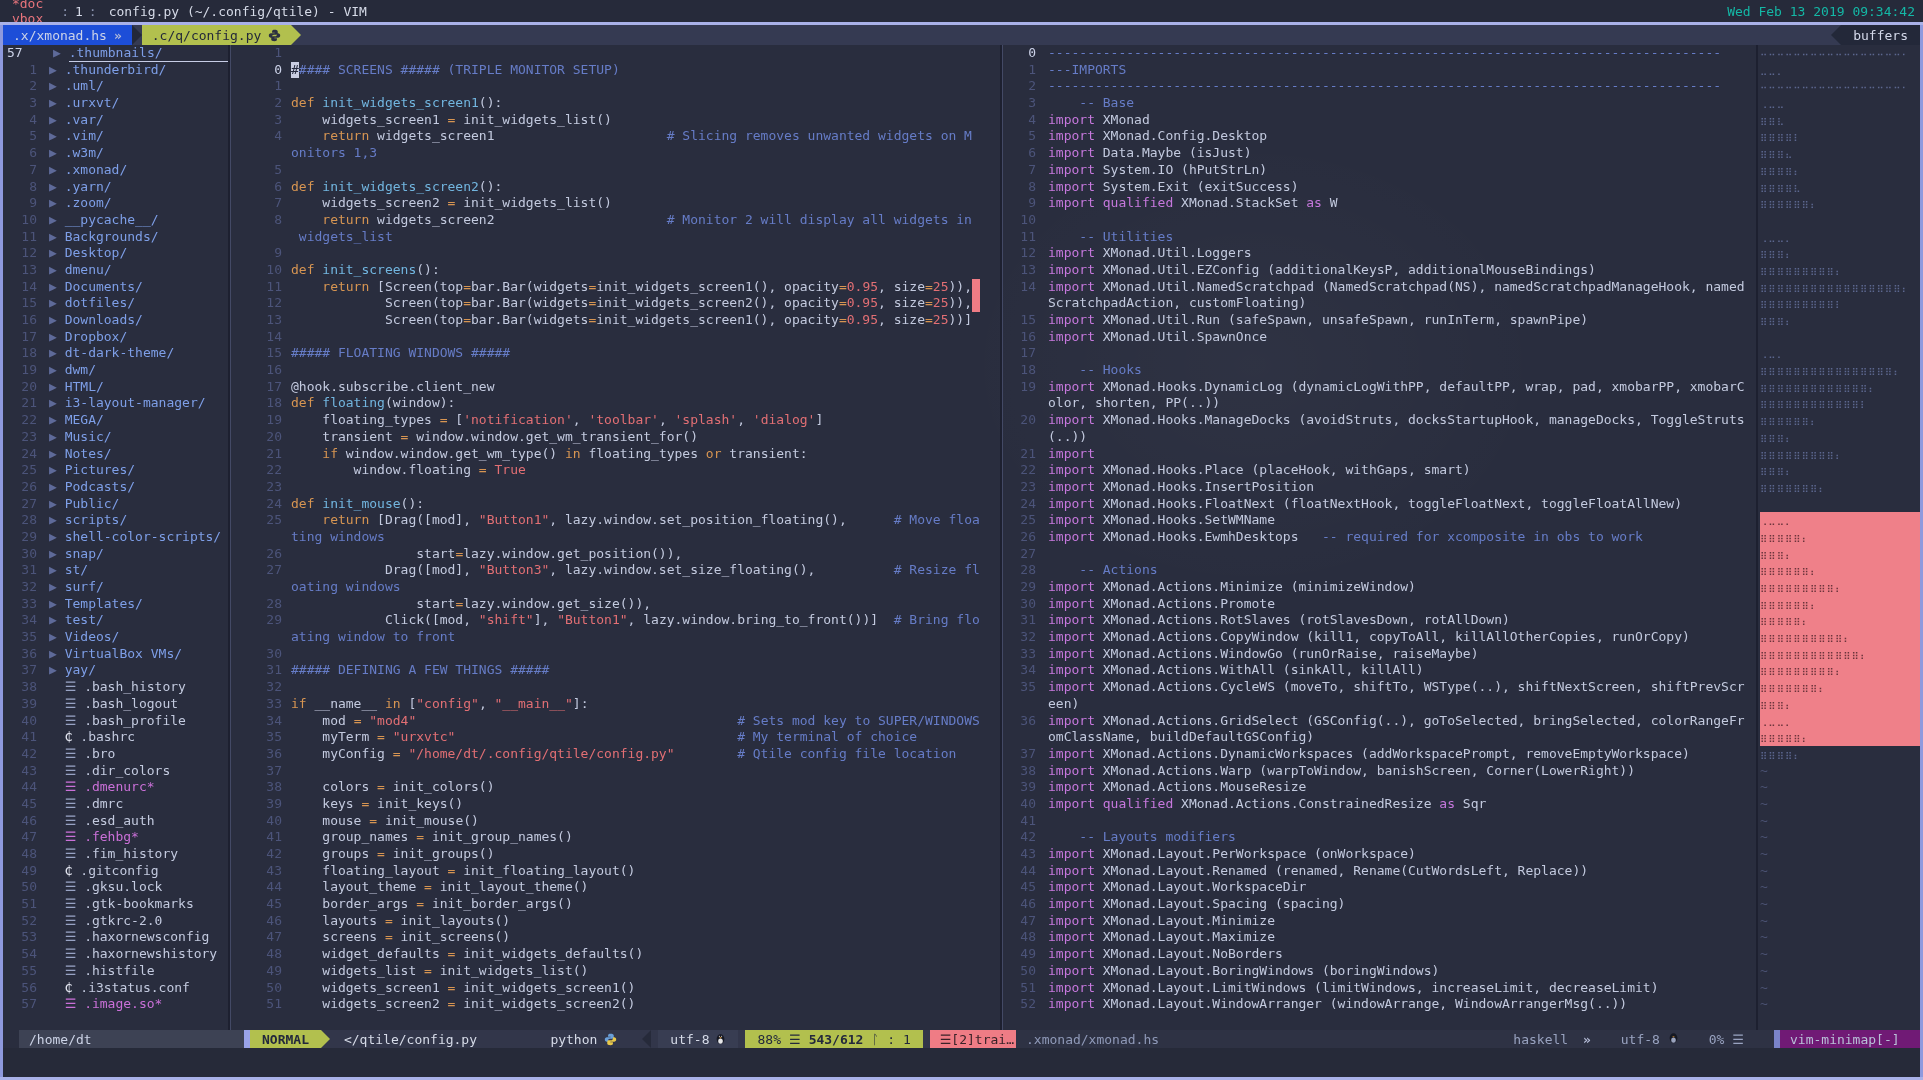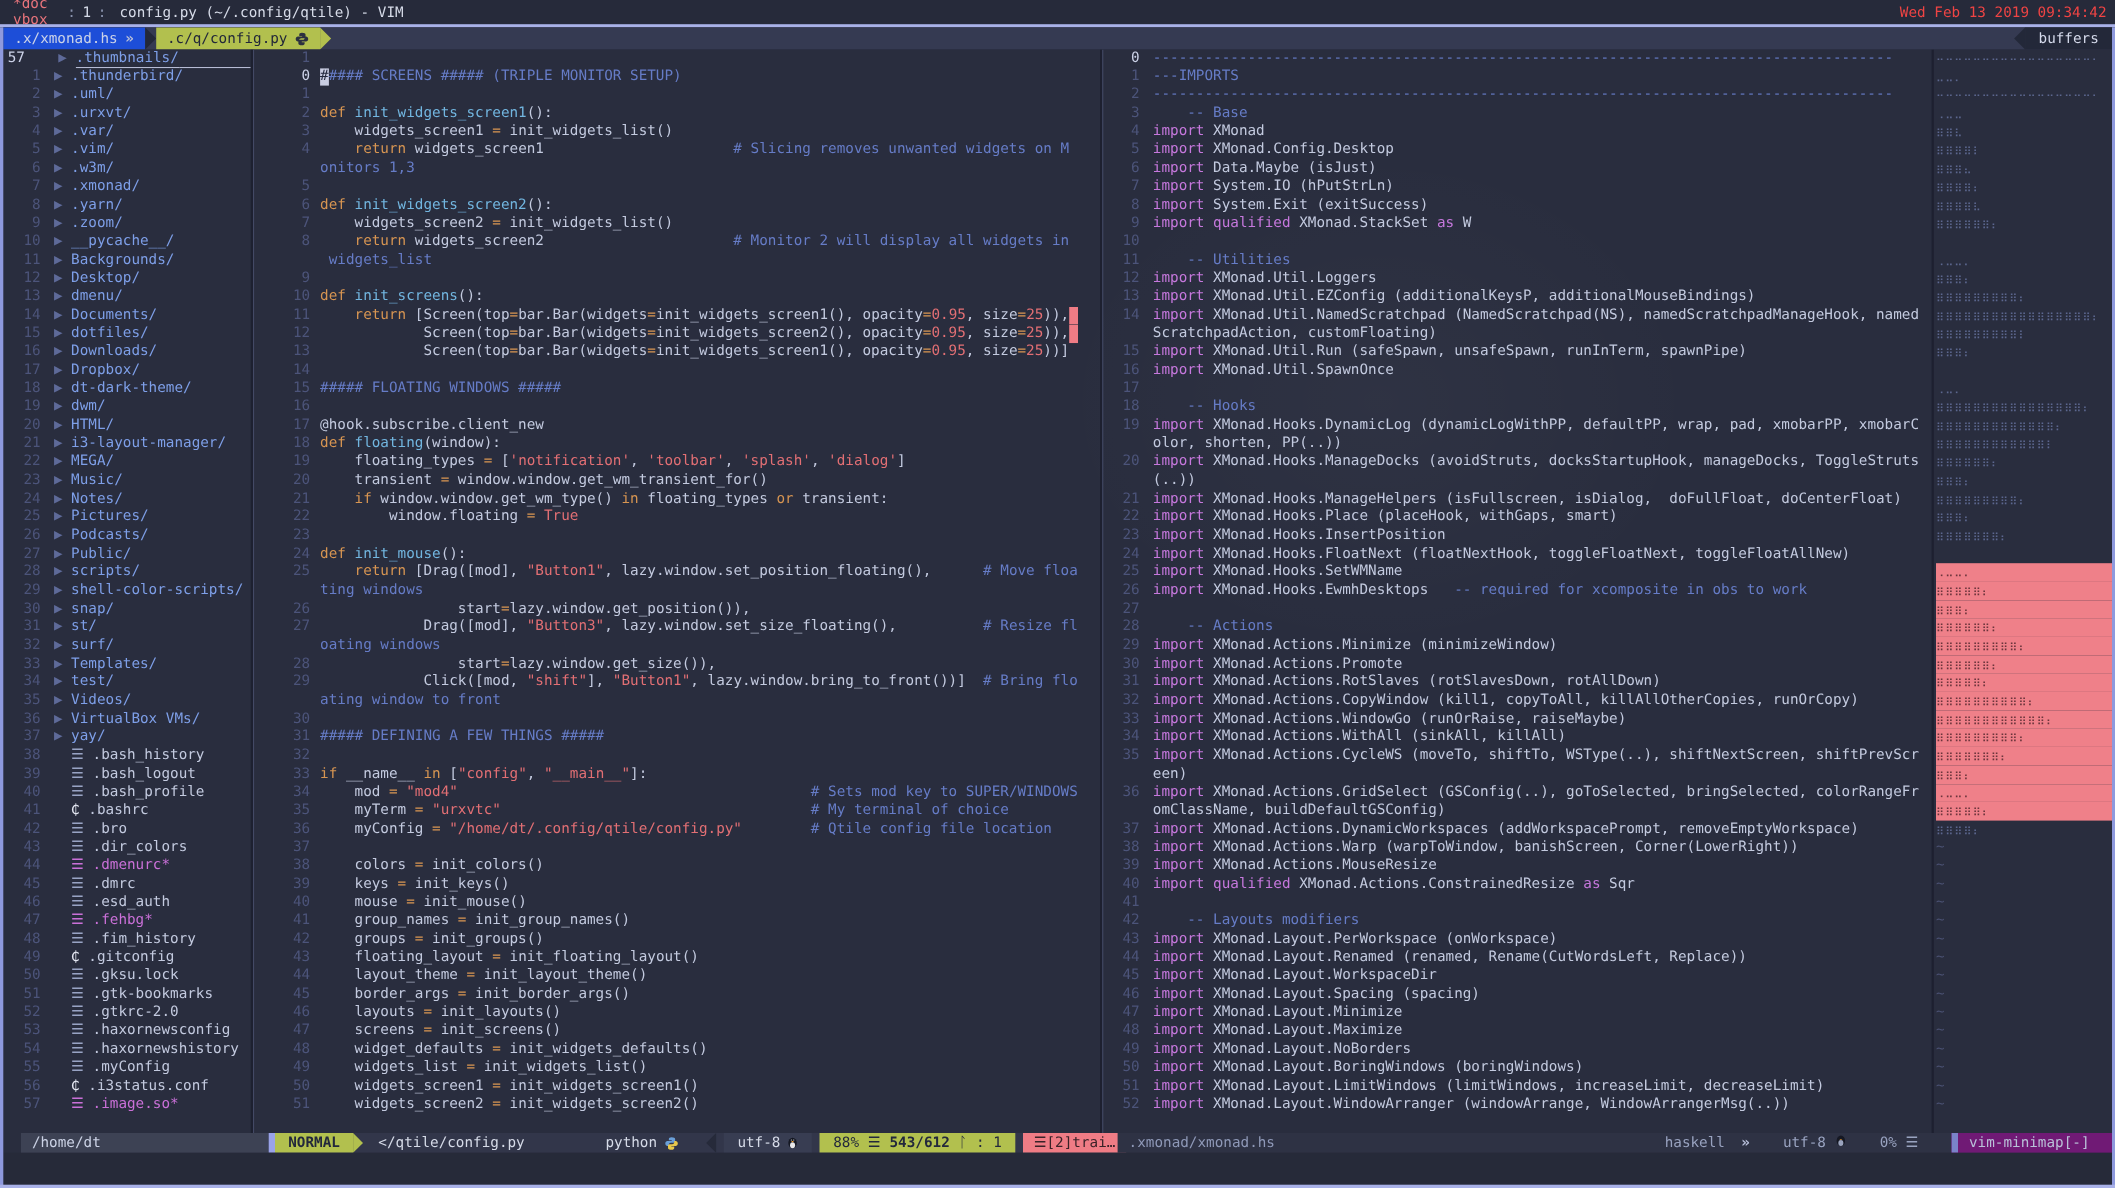--- a/index.html
+++ b/index.html
@@ -5,21 +5,21 @@
   html,body{margin:0;padding:0;background:#10121c;}
   .screen{position:relative;width:1923px;height:1080px;background:#292d3e;overflow:hidden;
           font-family:"DejaVu Sans Mono","Liberation Mono",monospace;font-size:13px;color:#c3cadf;}
   
   .titlebar{position:absolute;left:0;top:0;width:100%;height:22px;background:#262a3a;
             display:flex;align-items:center;padding:0 8px;box-sizing:border-box;}
   .tag{color:#e8747c;margin-right:8px;}
   .tsep{color:#8a93ae;margin:0 6px;}
   .tnum{color:#d6dbe8;}
   .ttitle{color:#d6dbe8;margin-left:6px;}
-  .clock{margin-left:auto;color:#ef4444;}
+  .clock{margin-left:auto;color:#14b8a6;}
   
   .b-top{position:absolute;left:0;top:22px;width:100%;height:3px;background:#a9b1e8;}
   .b-left{position:absolute;left:0;top:25px;width:3px;height:1055px;background:#8e99dd;}
   .b-right{position:absolute;right:0;top:25px;width:3px;height:1055px;background:#8e99dd;}
   .b-bot{position:absolute;left:0;top:1077px;width:100%;height:3px;background:#a9b1e8;}
   
   .term{position:absolute;left:3px;top:25px;width:1917px;height:1052px;background:#292d3e;}
   
   .tabline{position:absolute;left:0;top:0;width:100%;height:20px;background:#353a52;display:flex;align-items:stretch;}
   .tab{display:flex;align-items:center;padding:0 10px;white-space:pre;}
@@ -193,21 +193,21 @@
           <div class="row"><span class="num">45</span><span class="d">  </span><span class="ficon">☰ </span><span class="file">.dmrc</span></div>
           <div class="row"><span class="num">46</span><span class="d">  </span><span class="ficon">☰ </span><span class="file">.esd_auth</span></div>
           <div class="row"><span class="num">47</span><span class="d">  </span><span class="ficonx">☰ </span><span class="exec">.fehbg*</span></div>
           <div class="row"><span class="num">48</span><span class="d">  </span><span class="ficon">☰ </span><span class="file">.fim_history</span></div>
           <div class="row"><span class="num">49</span><span class="d">  </span><span class="ficonc">₵ </span><span class="file">.gitconfig</span></div>
           <div class="row"><span class="num">50</span><span class="d">  </span><span class="ficon">☰ </span><span class="file">.gksu.lock</span></div>
           <div class="row"><span class="num">51</span><span class="d">  </span><span class="ficon">☰ </span><span class="file">.gtk-bookmarks</span></div>
           <div class="row"><span class="num">52</span><span class="d">  </span><span class="ficon">☰ </span><span class="file">.gtkrc-2.0</span></div>
           <div class="row"><span class="num">53</span><span class="d">  </span><span class="ficon">☰ </span><span class="file">.haxornewsconfig</span></div>
           <div class="row"><span class="num">54</span><span class="d">  </span><span class="ficon">☰ </span><span class="file">.haxornewshistory</span></div>
-          <div class="row"><span class="num">55</span><span class="d">  </span><span class="ficon">☰ </span><span class="file">.myConfig</span></div>
+          <div class="row"><span class="num">55</span><span class="d">  </span><span class="ficon">☰ </span><span class="file">.histfile</span></div>
           <div class="row"><span class="num">56</span><span class="d">  </span><span class="ficonc">₵ </span><span class="file">.i3status.conf</span></div>
           <div class="row"><span class="num">57</span><span class="d">  </span><span class="ficonx">☰ </span><span class="exec">.image.so*</span></div>
         </div>
       <div class="vs" style="left:225px"></div>
       <div class="vs2" style="left:227px"></div>
       <div class="pane py" id="pypane">
           <div class="row"><span class="num">1</span></div>
           <div class="row"><span class="num cn">0</span><span class="cur">#</span><span class="c">#### SCREENS ##### (TRIPLE MONITOR SETUP)</span></div>
           <div class="row"><span class="num">1</span></div>
           <div class="row"><span class="num">2</span><span class="k">def </span><span class="t">init_widgets_screen1</span><span class="d">():</span></div>
@@ -286,21 +286,21 @@
           <div class="row"><span class="num">14</span><span class="p">import </span><span class="d">XMonad.Util.NamedScratchpad (NamedScratchpad(NS), namedScratchpadManageHook, named</span></div>
           <div class="row"><span class="num"></span><span class="d">ScratchpadAction, customFloating)</span></div>
           <div class="row"><span class="num">15</span><span class="p">import </span><span class="d">XMonad.Util.Run (safeSpawn, unsafeSpawn, runInTerm, spawnPipe)</span></div>
           <div class="row"><span class="num">16</span><span class="p">import </span><span class="d">XMonad.Util.SpawnOnce</span></div>
           <div class="row"><span class="num">17</span></div>
           <div class="row"><span class="num">18</span><span class="c">    -- Hooks</span></div>
           <div class="row"><span class="num">19</span><span class="p">import </span><span class="d">XMonad.Hooks.DynamicLog (dynamicLogWithPP, defaultPP, wrap, pad, xmobarPP, xmobarC</span></div>
           <div class="row"><span class="num"></span><span class="d">olor, shorten, PP(..))</span></div>
           <div class="row"><span class="num">20</span><span class="p">import </span><span class="d">XMonad.Hooks.ManageDocks (avoidStruts, docksStartupHook, manageDocks, ToggleStruts</span></div>
           <div class="row"><span class="num"></span><span class="d">(..))</span></div>
-          <div class="row"><span class="num">21</span><span class="p">import </span><span class="d">XMonad.Hooks.ManageHelpers (isFullscreen, isDialog,  doFullFloat, doCenterFloat)</span></div>
+          <div class="row"><span class="num">21</span><span class="p">import </span></div>
           <div class="row"><span class="num">22</span><span class="p">import </span><span class="d">XMonad.Hooks.Place (placeHook, withGaps, smart)</span></div>
           <div class="row"><span class="num">23</span><span class="p">import </span><span class="d">XMonad.Hooks.InsertPosition</span></div>
           <div class="row"><span class="num">24</span><span class="p">import </span><span class="d">XMonad.Hooks.FloatNext (floatNextHook, toggleFloatNext, toggleFloatAllNew)</span></div>
           <div class="row"><span class="num">25</span><span class="p">import </span><span class="d">XMonad.Hooks.SetWMName</span></div>
           <div class="row"><span class="num">26</span><span class="p">import </span><span class="d">XMonad.Hooks.EwmhDesktops   </span><span class="c">-- required for xcomposite in obs to work</span></div>
           <div class="row"><span class="num">27</span></div>
           <div class="row"><span class="num">28</span><span class="c">    -- Actions</span></div>
           <div class="row"><span class="num">29</span><span class="p">import </span><span class="d">XMonad.Actions.Minimize (minimizeWindow)</span></div>
           <div class="row"><span class="num">30</span><span class="p">import </span><span class="d">XMonad.Actions.Promote</span></div>
           <div class="row"><span class="num">31</span><span class="p">import </span><span class="d">XMonad.Actions.RotSlaves (rotSlavesDown, rotAllDown)</span></div>

